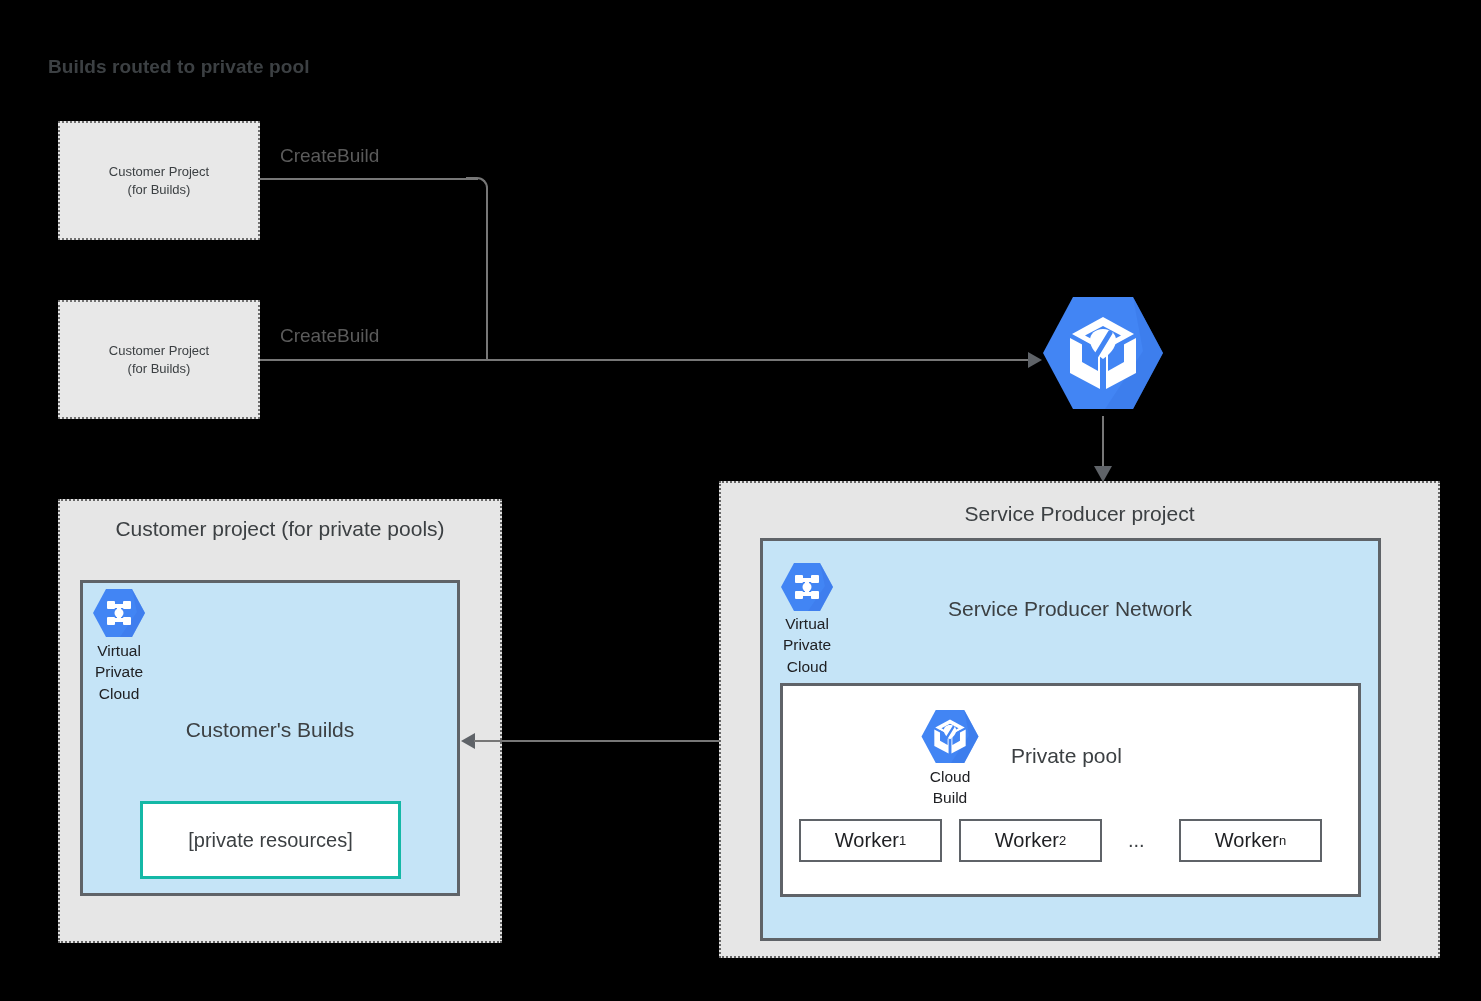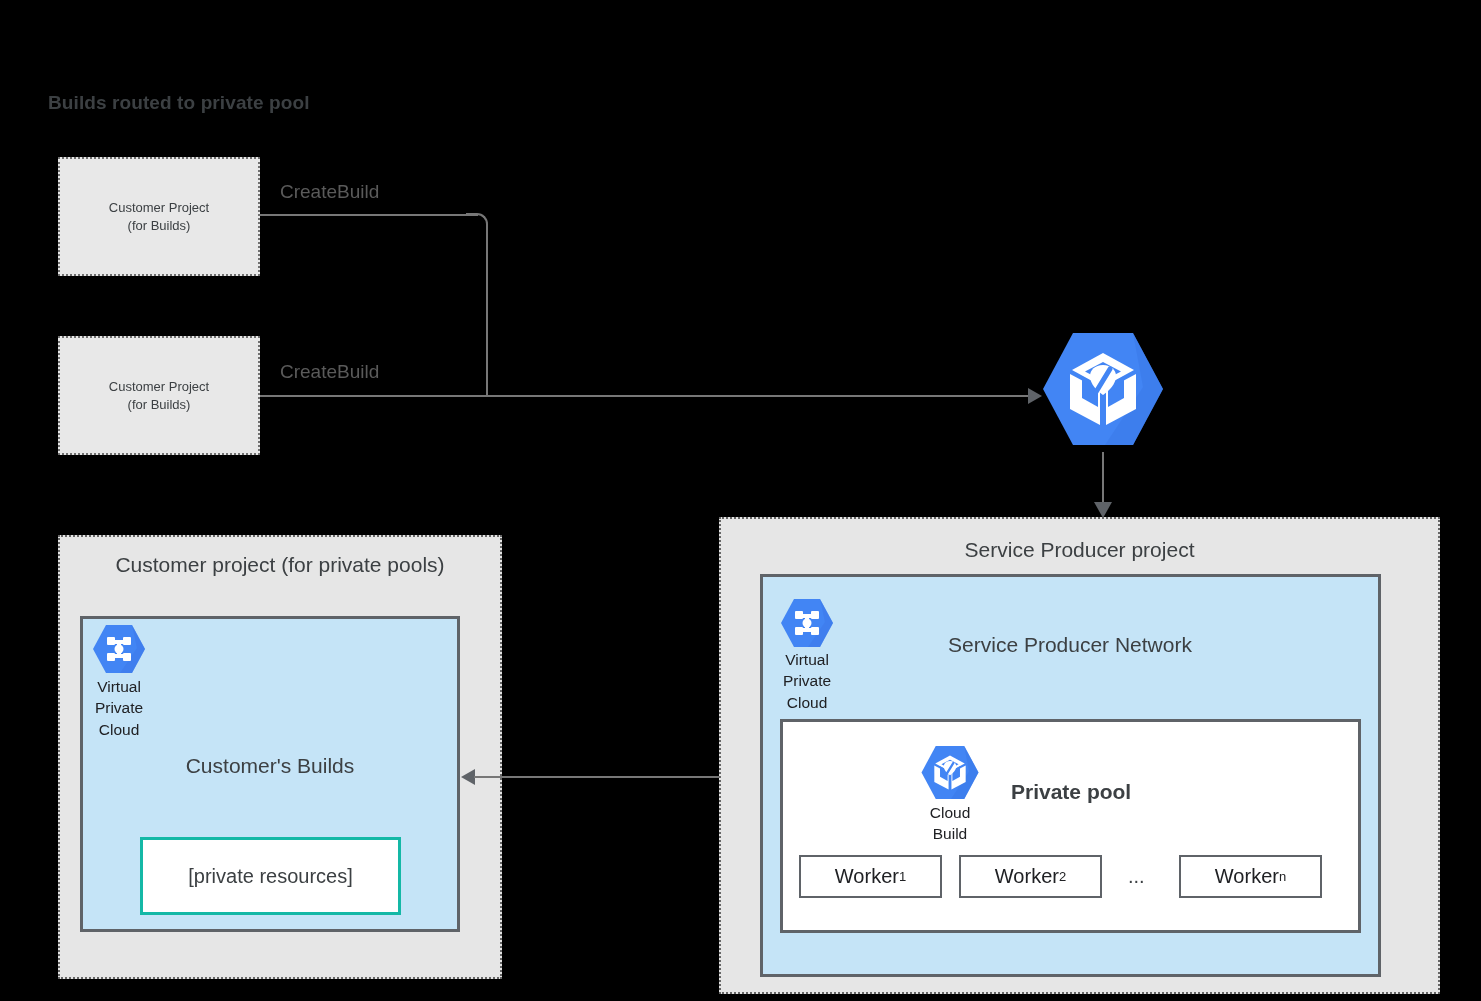--- a/index.html
+++ b/index.html
@@ -8,21 +8,21 @@
     background: #000000;
   }
   #canvas {
     position: relative;
     width: 1481px;
     height: 1001px;
     background: #000000;
     font-family: "Liberation Sans", "DejaVu Sans", sans-serif;
     overflow: hidden;
   }
-  .abs { position: absolute; box-sizing: border-box; margin-top: 36px; }
+  .abs { position: absolute; box-sizing: border-box; }
 
   
   .diagram-title {
     left: 48px;
     top: 56px;
     font-size: 19px;
     font-weight: bold;
     color: #3c4043;
     letter-spacing: 0.1px;
   }
@@ -139,21 +139,20 @@
     text-align: center;
     font-size: 15.5px;
     line-height: 1.38;
     color: #202124;
     white-space: nowrap;
   }
   .pool-label {
     font-size: 21px;
     color: #3c4043;
     white-space: nowrap;
-    font-weight: bold;
   }
 </style>
 </head>
 <body>
 
 <div id="canvas">
 
   <div class="abs diagram-title">Builds routed to private pool</div>
 
   <div class="abs proj-box" style="left:58px; top:121px; width:202px; height:119px;">

